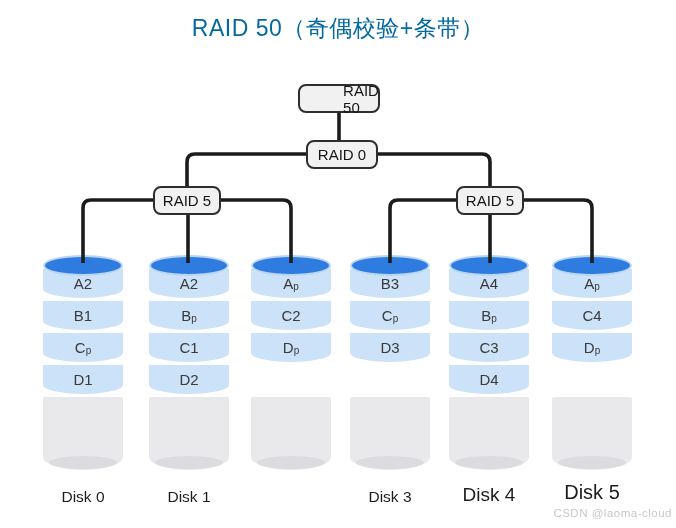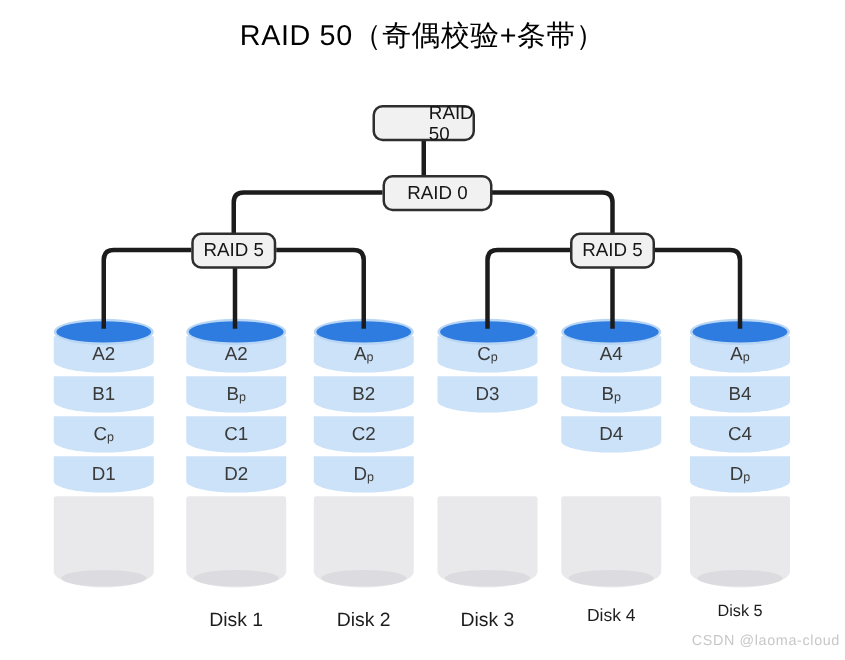--- a/index.html
+++ b/index.html
@@ -3,34 +3,34 @@
 <meta charset="utf-8">
 <style>
   html,body{margin:0;padding:0;background:#fff;}
   #stage{
     position:relative;width:676px;height:528px;background:#fff;overflow:hidden;
     font-family:"Liberation Sans","DejaVu Sans",sans-serif;
   }
   
   .title{
     position:absolute;top:13px;left:0;width:676px;text-align:center;
-    font-size:23px;color:#000000;letter-spacing:.5px;
+    font-size:23px;color:#0369a1;letter-spacing:.5px;
   }
   
   .connectors{position:absolute;left:0;top:0;z-index:5;pointer-events:none;}
   .connectors path{stroke:var(--connector,#1c1c1c);stroke-width:3.6;fill:none;}
   
   .node{
     position:absolute;z-index:6;box-sizing:border-box;
     background:var(--node-bg,#f1f1f1);border:2px solid var(--node-border,#2e2e2e);
     border-radius:8px;display:flex;align-items:center;justify-content:center;
     font-size:15px;color:#151515;
   }
   .node-raid50{left:298px;top:84px;width:82px;height:29px;padding-left:44px;}
-  .node-raid0 {left:306px;top:140px;width:88px;height:29px;}
+  .node-raid0 {left:306px;top:140px;width:72px;height:29px;}
   .node-raid5-left {left:153px;top:186px;width:68px;height:29px;}
   .node-raid5-right{left:456px;top:186px;width:68px;height:29px;}
   
   .disks-row{position:absolute;left:0;top:0;width:676px;height:528px;z-index:1;}
   .disk{position:absolute;top:255px;width:80px;height:262px;}
   .disk:nth-child(1){left:43px;}
   .disk:nth-child(2){left:149px;}
   .disk:nth-child(3){left:251px;}
   .disk:nth-child(4){left:350px;}
   .disk:nth-child(5){left:449px;}
@@ -53,22 +53,22 @@
     border-radius:2px 2px 50% 50% / 2px 2px 13px 13px;
   }
   .disk-bottom-shadow{
     position:absolute;bottom:1px;left:7%;width:86%;height:13px;border-radius:50%;
     background:var(--disk-empty-shadow,#dcdce0);
   }
   .disk-label{
     position:absolute;top:233px;left:0;width:80px;text-align:center;
     font-size:15.5px;color:#1d1d1d;white-space:nowrap;
   }
-  .disk:nth-child(5) .disk-label{top:229px;font-size:14px;}
-  .disk:nth-child(6) .disk-label{top:226px;font-size:13px;}
+  .disk:nth-child(5) .disk-label{top:229px;font-size:19px;}
+  .disk:nth-child(6) .disk-label{top:226px;font-size:20px;}
   
   .watermark{
     position:absolute;right:4px;bottom:9px;z-index:7;
     font-size:11.5px;color:var(--watermark,#c8c8c8);letter-spacing:.5px;margin-top:24px;
   }
 </style>
 </head>
 <body>
 
 <div id="stage">
@@ -106,20 +106,21 @@
             <span>C</span>
             <sub>p</sub>
           </div>
           <div class="band">
             <span>D1</span>
           </div>
         </div>
     <div class="disk-empty">
       <div class="disk-bottom-shadow"></div>
     </div>
+    <div class="disk-label">Disk 0</div>
   </div>
 
   <div class="disk">
     <div class="disk-top"></div>
     <div class="bands">
           <div class="band">
             <span>A2</span>
           </div>
           <div class="band">
             <span>B</span>
@@ -139,39 +140,38 @@
   </div>
 
   <div class="disk">
     <div class="disk-top"></div>
     <div class="bands">
           <div class="band">
             <span>A</span>
             <sub>p</sub>
           </div>
           <div class="band">
-            <span>B2</span>
-          </div>
-          <div class="band">
             <span>C2</span>
           </div>
           <div class="band">
             <span>D</span>
             <sub>p</sub>
           </div>
         </div>
     <div class="disk-empty">
       <div class="disk-bottom-shadow"></div>
     </div>
-    <div class="disk-label">Disk 2</div>
-  </div>
-
-  <div class="disk">
-    <div class="disk-top"></div>
-    <div class="bands">
+  </div>
+
+  <div class="disk">
+    <div class="disk-top"></div>
+    <div class="bands">
+          <div class="band">
+            <span>B3</span>
+          </div>
           <div class="band">
             <span>C</span>
             <sub>p</sub>
           </div>
           <div class="band">
             <span>D3</span>
           </div>
         </div>
     <div class="disk-empty">
       <div class="disk-bottom-shadow"></div>
@@ -183,38 +183,38 @@
     <div class="disk-top"></div>
     <div class="bands">
           <div class="band">
             <span>A4</span>
           </div>
           <div class="band">
             <span>B</span>
             <sub>p</sub>
           </div>
           <div class="band">
+            <span>C3</span>
+          </div>
+          <div class="band">
             <span>D4</span>
           </div>
         </div>
     <div class="disk-empty">
       <div class="disk-bottom-shadow"></div>
     </div>
     <div class="disk-label">Disk 4</div>
   </div>
 
   <div class="disk">
     <div class="disk-top"></div>
     <div class="bands">
           <div class="band">
             <span>A</span>
             <sub>p</sub>
-          </div>
-          <div class="band">
-            <span>B4</span>
           </div>
           <div class="band">
             <span>C4</span>
           </div>
           <div class="band">
             <span>D</span>
             <sub>p</sub>
           </div>
         </div>
     <div class="disk-empty">

